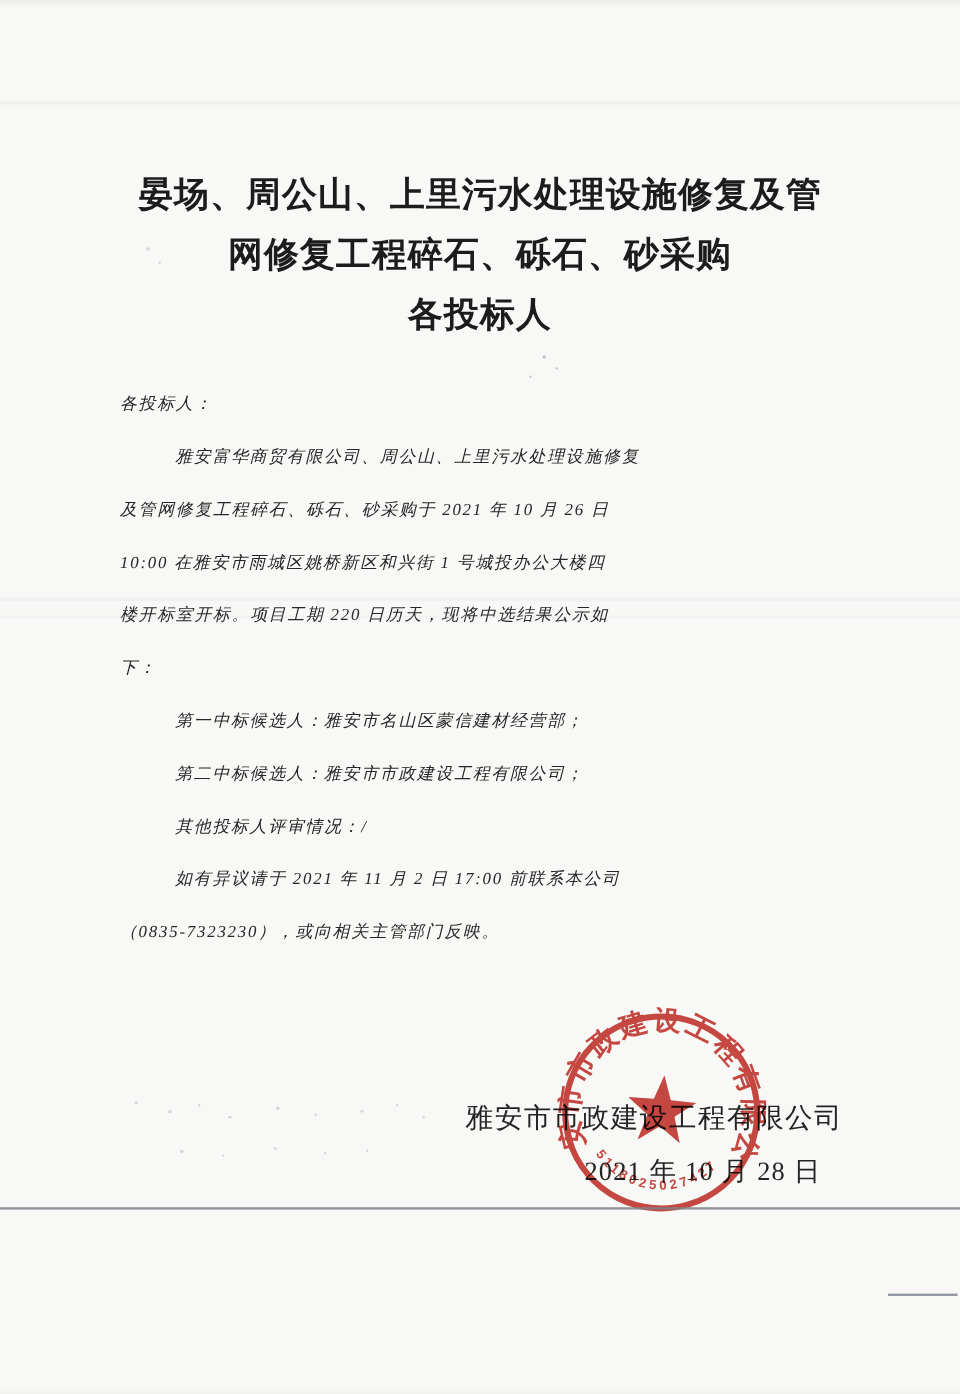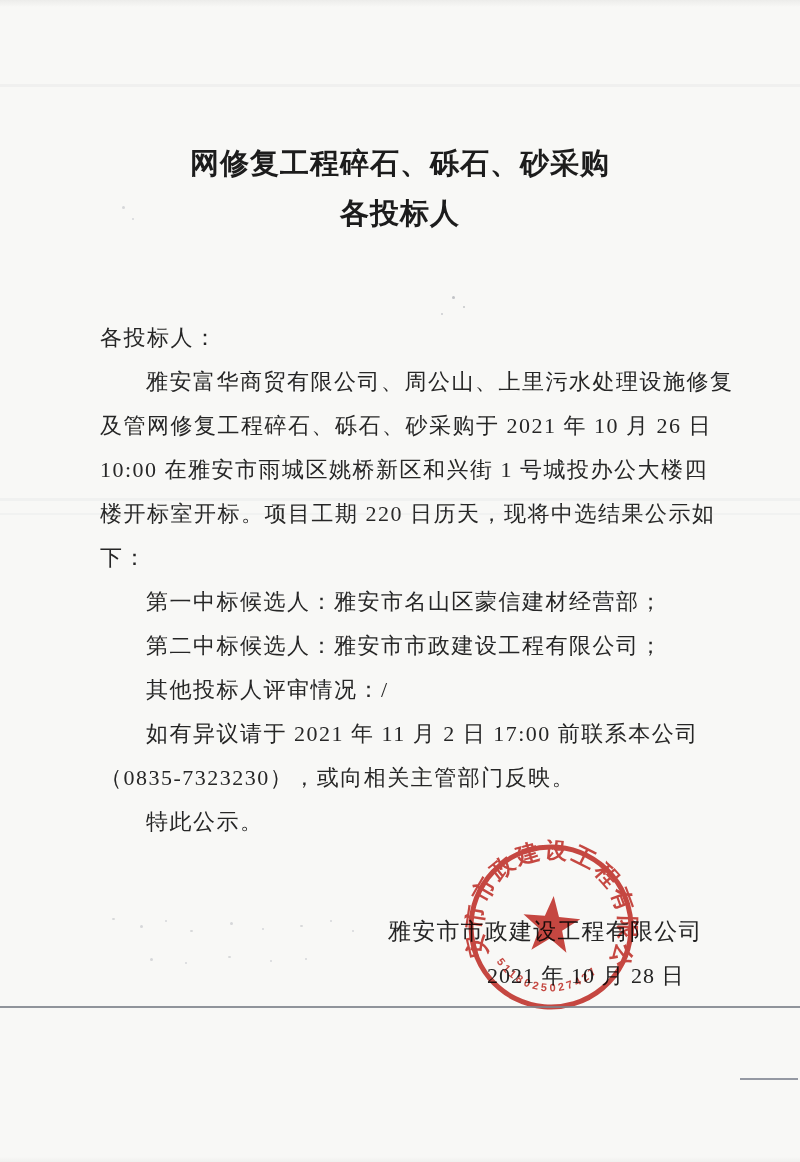--- a/index.html
+++ b/index.html
@@ -22,21 +22,21 @@
     position:absolute; top:138px; left:0; right:0;
     text-align:center;
     font-family:"Liberation Sans","DejaVu Sans",sans-serif;
     font-weight:700; font-size:29px; line-height:50px;
     color:#1c1c1c; letter-spacing:1px;
   }
   
   .body-text { position:absolute; top:316px; left:100px; width:620px; }
   .line {
     height:44px; line-height:44px; white-space:nowrap;
-    font-size:22px; letter-spacing:1.5px; color:#262626;
+    font-size:14px; letter-spacing:1.5px; color:#262626;font-style:italic;
   }
   .indent { padding-left:46px; }
   
   .sig-company {
     position:absolute; top:910px; left:388px;
     font-size:23px; line-height:44px; letter-spacing:1.2px; color:#242424;
     white-space:nowrap;
   }
   .sig-date {
     position:absolute; top:954px; left:468px;
@@ -67,37 +67,37 @@
   .hline-full { top:1006px; left:0; width:800px; height:2px; background:#7e828b; opacity:.85; }
   .hline-short { top:1078px; left:740px; width:58px; height:2px; background:#9599a3; }
   .speck { position:absolute; border-radius:50%; background:rgba(125,130,142,.28); pointer-events:none; }
 </style>
 </head>
 <body>
 
 <div class="page">
 
   <div class="doc-title">
+    <div>晏场、周公山、上里污水处理设施修复及管</div>
     <div>网修复工程碎石、砾石、砂采购</div>
     <div>各投标人</div>
   </div>
 
   <div class="body-text">
     <div class="line">各投标人：</div>
     <div class="line indent">雅安富华商贸有限公司、周公山、上里污水处理设施修复</div>
     <div class="line">及管网修复工程碎石、砾石、砂采购于 2021 年 10 月 26 日</div>
     <div class="line">10:00 在雅安市雨城区姚桥新区和兴街 1 号城投办公大楼四</div>
     <div class="line">楼开标室开标。项目工期 220 日历天，现将中选结果公示如</div>
     <div class="line">下：</div>
     <div class="line indent">第一中标候选人：雅安市名山区蒙信建材经营部；</div>
     <div class="line indent">第二中标候选人：雅安市市政建设工程有限公司；</div>
     <div class="line indent">其他投标人评审情况：/</div>
     <div class="line indent">如有异议请于 2021 年 11 月 2 日 17:00 前联系本公司</div>
     <div class="line">（0835-7323230），或向相关主管部门反映。</div>
-    <div class="line indent">特此公示。</div>
   </div>
 
   <div class="sig-company">雅安市市政建设工程有限公司</div>
   <div class="sig-date">2021 年 10 月 28 日</div>
 
   <svg class="stamp" viewBox="0 0 174 174" aria-hidden="true">
     <defs>
       <path id="arcTop" d="M 27,121 A 69,69 0 1 1 147,121" fill="none"></path>
       <path id="arcBottom" d="M 34,124 A 65,65 0 0 0 140,124" fill="none"></path>
     </defs>

